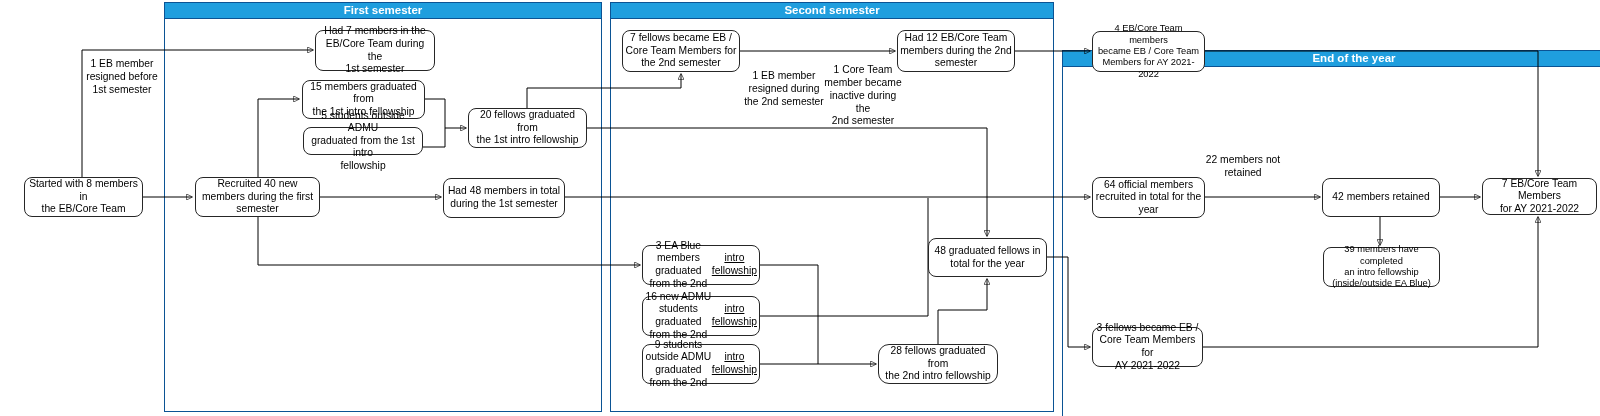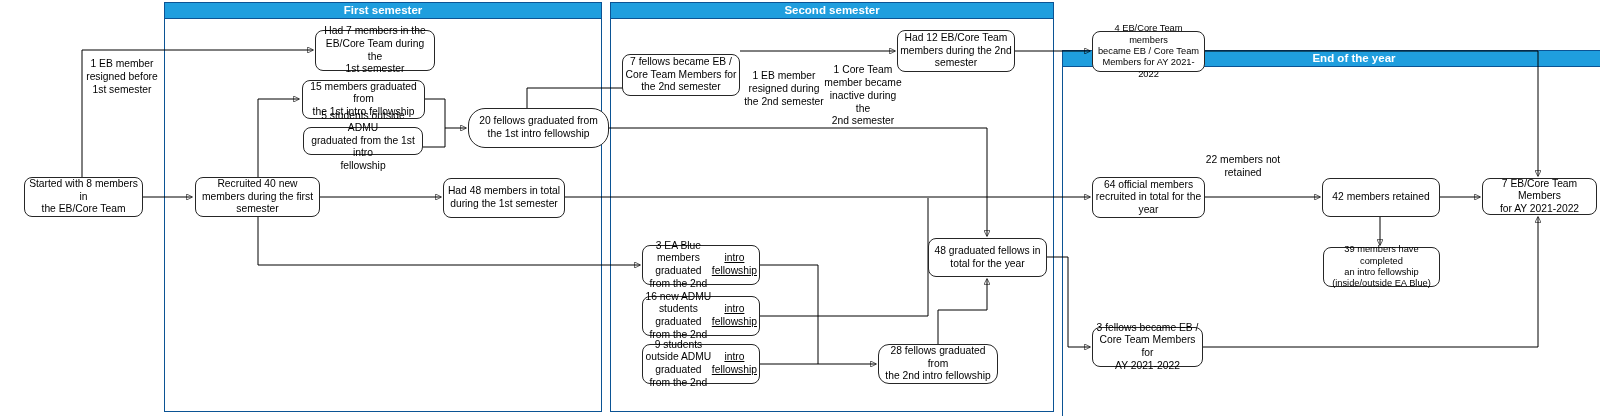--- a/index.html
+++ b/index.html
@@ -80,28 +80,28 @@
   <div class="node" style="left:24px;top:177px;width:119px;height:40px;"><span>Started with 8 members in
 the EB/Core Team</span></div>
   <div class="node" style="left:315px;top:30px;width:120px;height:41px;"><span>Had 7 members in the
 EB/Core Team during the
 1st semester</span></div>
   <div class="node" style="left:302px;top:80px;width:123px;height:39px;"><span>15 members graduated from
 the 1st intro fellowship</span></div>
   <div class="node" style="left:303px;top:127px;width:120px;height:28px;"><span>5 students outside ADMU
 graduated from the 1st intro
 fellowship</span></div>
-  <div class="node" style="left:468px;top:108px;width:141px;height:40px;border-radius:17px;"><span>20 fellows graduated from
+  <div class="node" style="left:468px;top:108px;width:119px;height:40px;"><span>20 fellows graduated from
 the 1st intro fellowship</span></div>
   <div class="node" style="left:195px;top:177px;width:125px;height:40px;"><span>Recruited 40 new
 members during the first
 semester</span></div>
   <div class="node" style="left:443px;top:178px;width:122px;height:40px;"><span>Had 48 members in total
 during the 1st semester</span></div>
-  <div class="node" style="left:622px;top:30px;width:118px;height:42px;margin-top:24px;"><span>7 fellows became EB /
+  <div class="node" style="left:622px;top:30px;width:118px;height:42px;"><span>7 fellows became EB /
 Core Team Members for
 the 2nd semester</span></div>
   <div class="node" style="left:897px;top:30px;width:118px;height:42px;"><span>Had 12 EB/Core Team
 members during the 2nd
 semester</span></div>
   <div class="node" style="left:642px;top:245px;width:118px;height:40px;"><span>3 EA Blue members
 graduated from the 2nd
 </span><span class="u">intro fellowship</span></div>
   <div class="node" style="left:642px;top:296px;width:118px;height:40px;"><span>16 new ADMU students
 graduated from the 2nd

